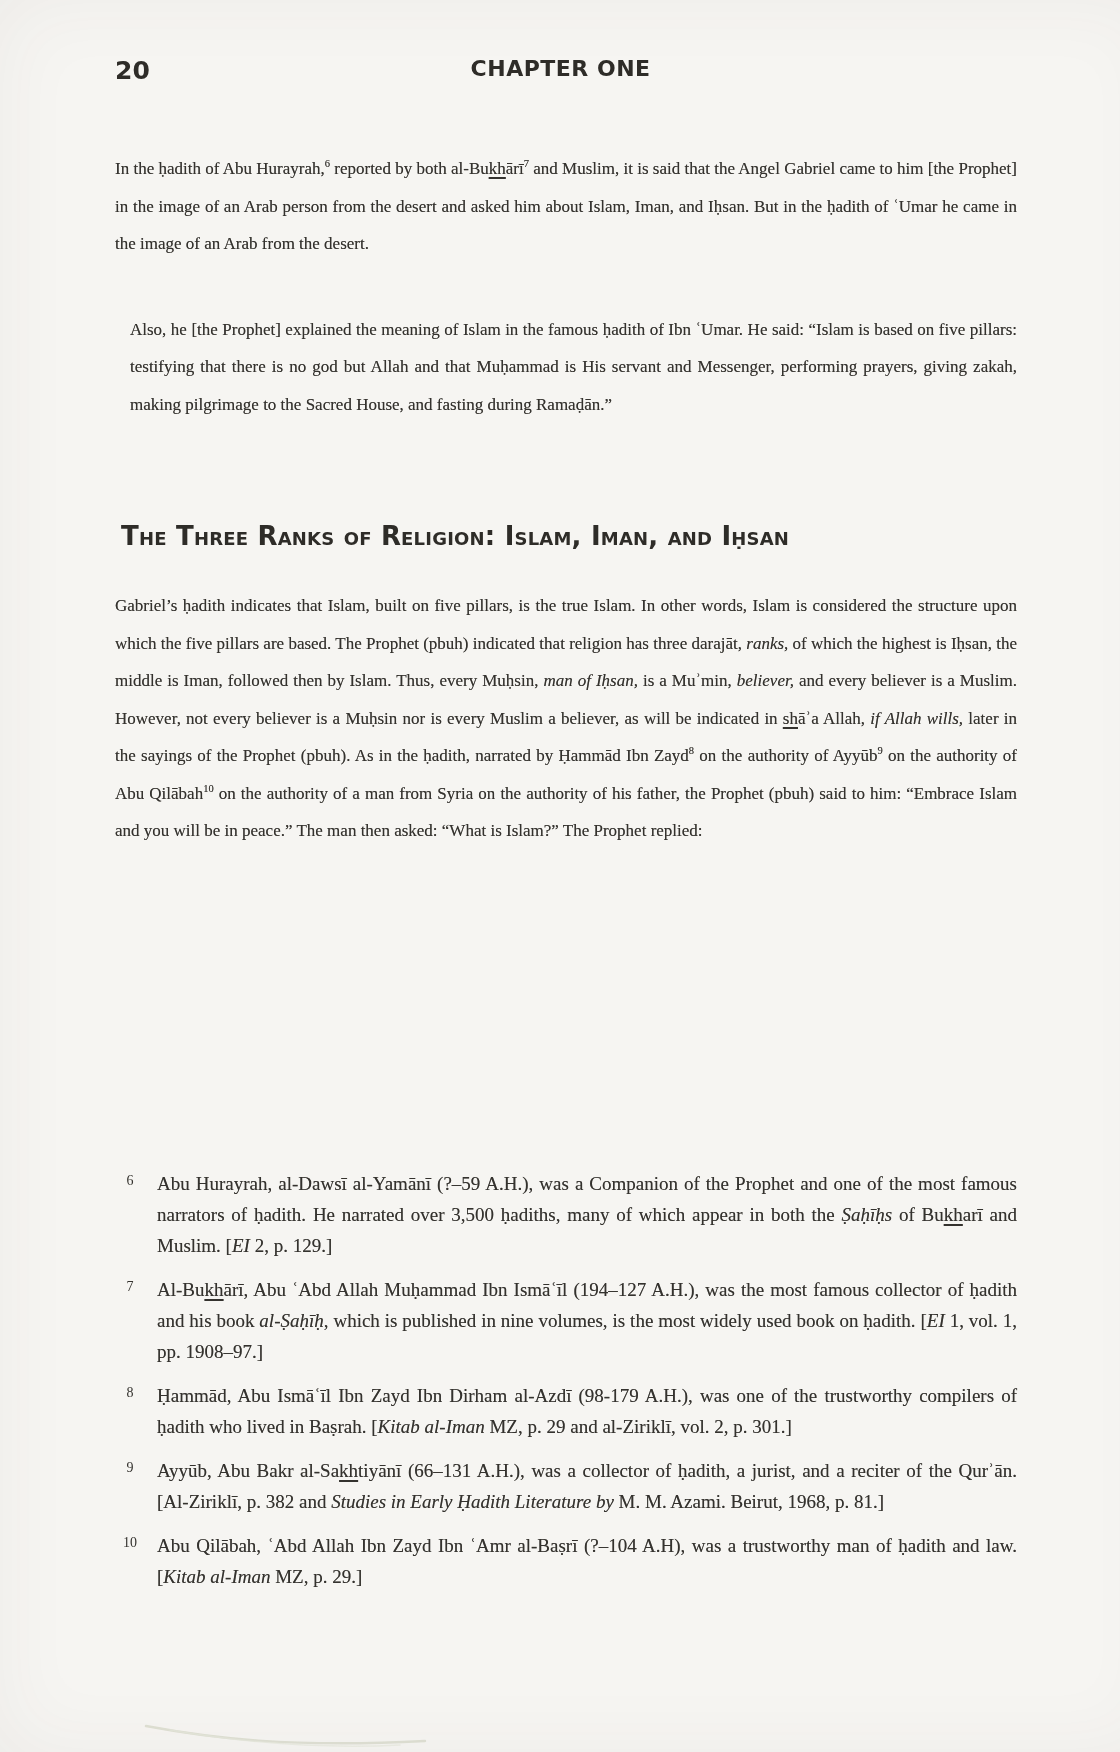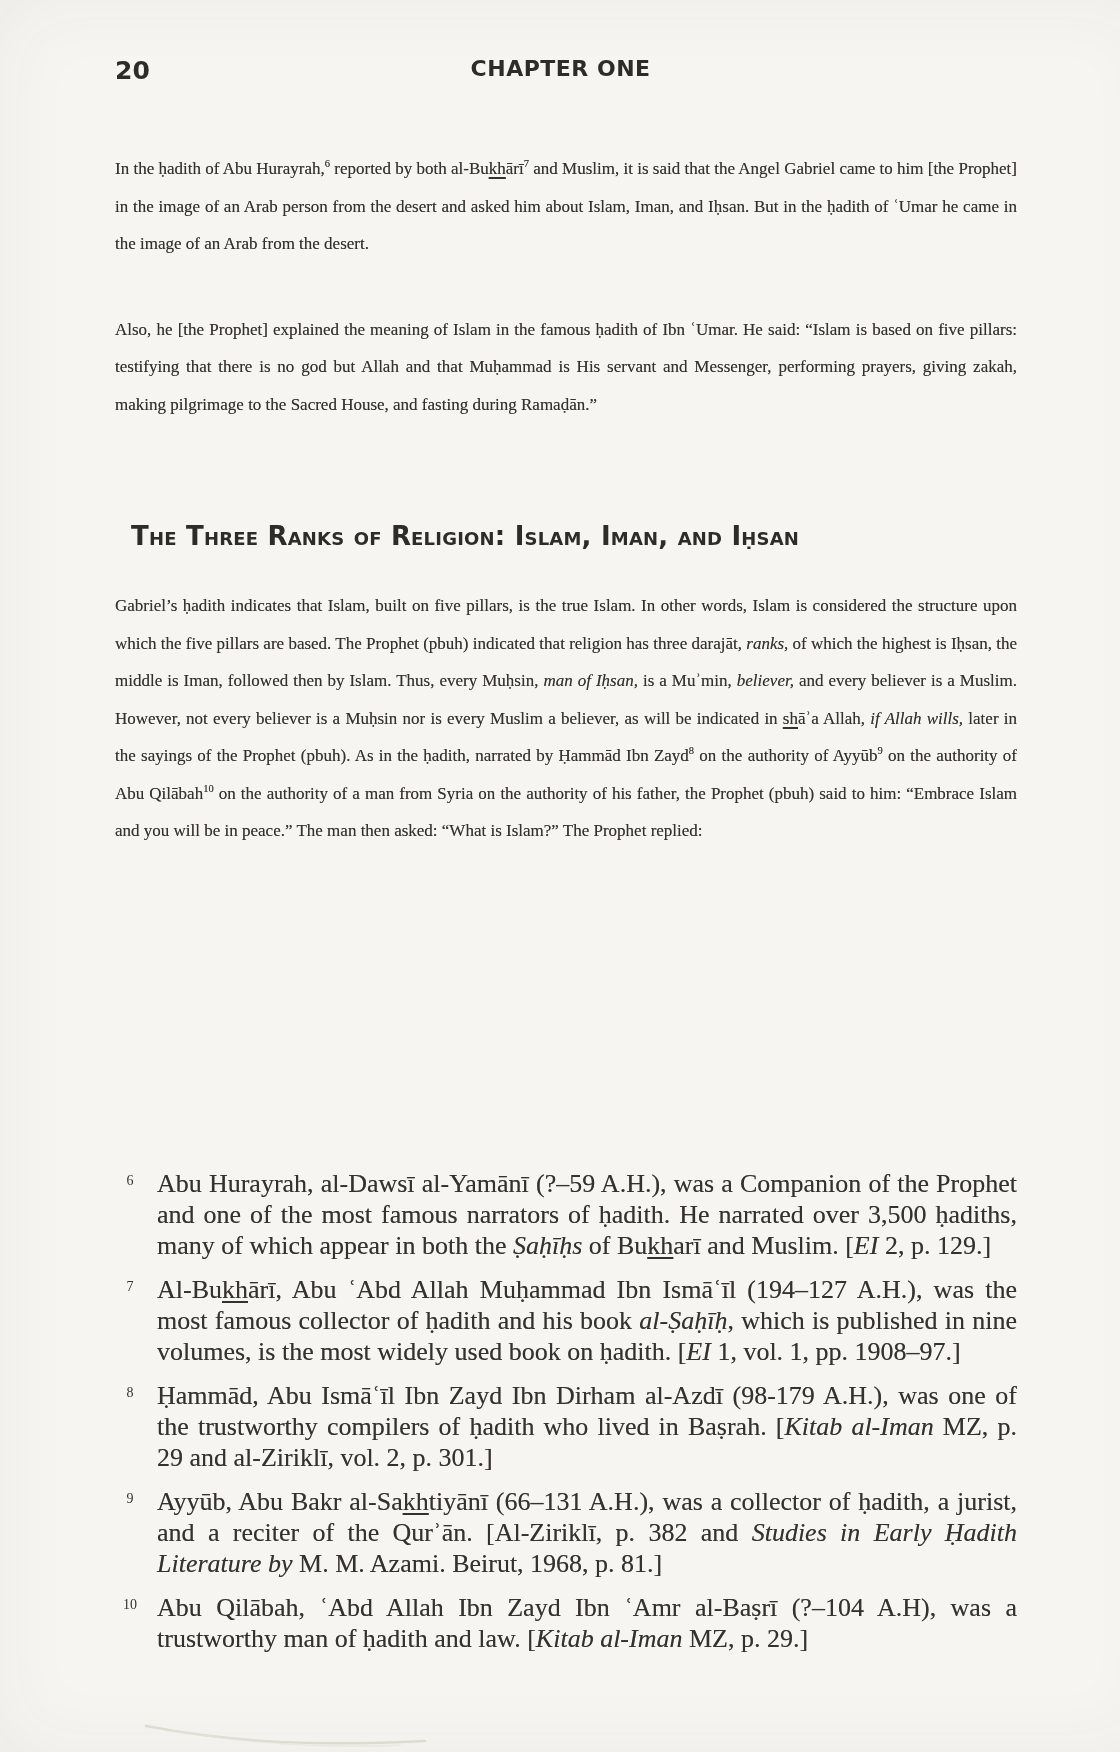--- a/index.html
+++ b/index.html
@@ -25,38 +25,38 @@
     font-family:"DejaVu Sans","Liberation Sans",sans-serif;
     font-weight:bold;font-size:22px;letter-spacing:0.5px;
     color:var(--ink_strong,#2e2c28);white-space:nowrap;
   }
   
   .main-text{position:absolute;top:150px;left:115px;width:902px;}
   .body-para{
     margin:0;font-size:17px;line-height:37.5px;text-align:justify;
     text-shadow:0 0 0.5px rgba(52,50,46,0.55);
   }
-  .para-2{margin-top:48px;}
+  .para-2{margin-top:48px;margin-left:15px;}
   .section-heading{
-    margin:96px 0 0 16px;
+    margin:96px 0 0 6px;
     font-family:"DejaVu Sans","Liberation Sans",sans-serif;
     font-weight:bold;font-size:26px;line-height:34px;
     font-variant:small-caps;letter-spacing:0.2px;
     color:var(--ink_strong,#2e2c28);
   }
   .para-3{margin-top:34px;}
   
   .footnotes{position:absolute;top:1168px;left:115px;width:902px;}
   .footnote{display:flex;margin:0 0 13px 0;}
   .fn-num{
     flex:0 0 30px;text-align:center;font-size:14px;line-height:26px;
     color:var(--ink,#34322e);
   }
   .fn-text{
-    flex:1;margin-left:12px;font-size:26px;line-height:31px;text-align:justify;
+    flex:1;margin-left:12px;font-size:19px;line-height:31px;text-align:justify;
     text-shadow:0 0 0.5px rgba(52,50,46,0.5);
   }
   
   .seg-i{font-style:italic;margin-top:8px;}
   .seg-u{text-decoration:underline;text-underline-offset:3px;text-decoration-thickness:1.5px;}
   .seg-sup{font-size:0.62em;vertical-align:super;line-height:0;}
   
   .pencil-mark{position:absolute;left:140px;top:1712px;opacity:0.75;}
 </style>
 </head>

